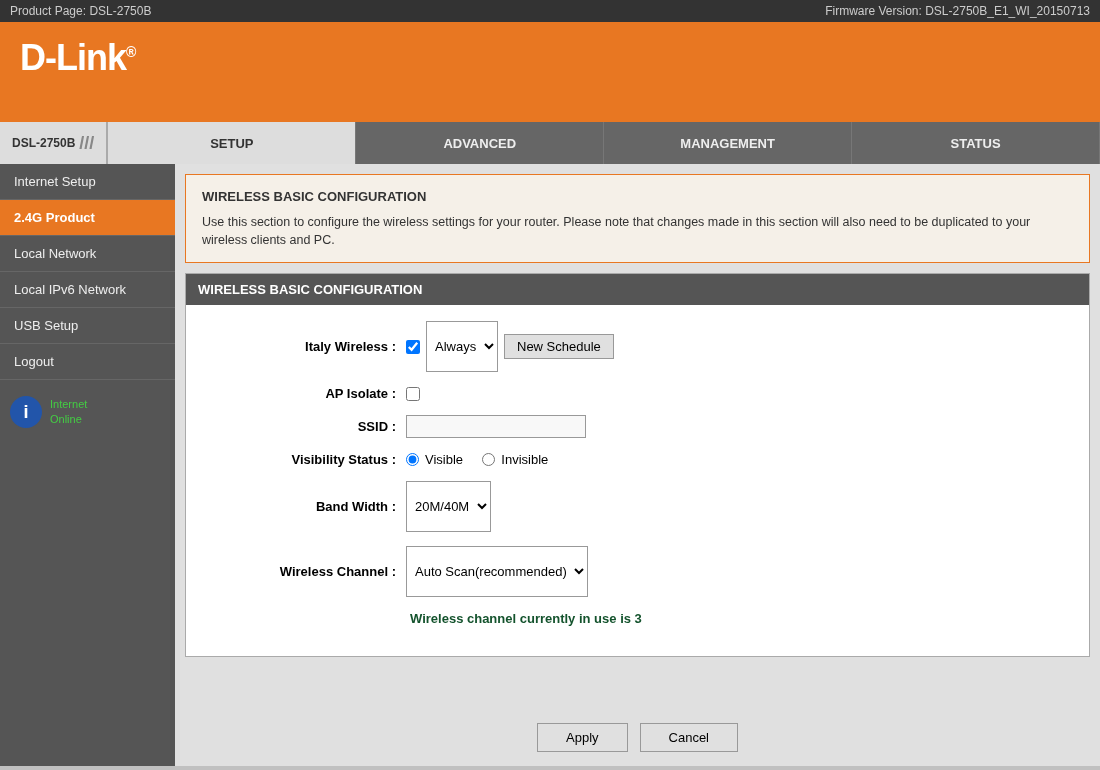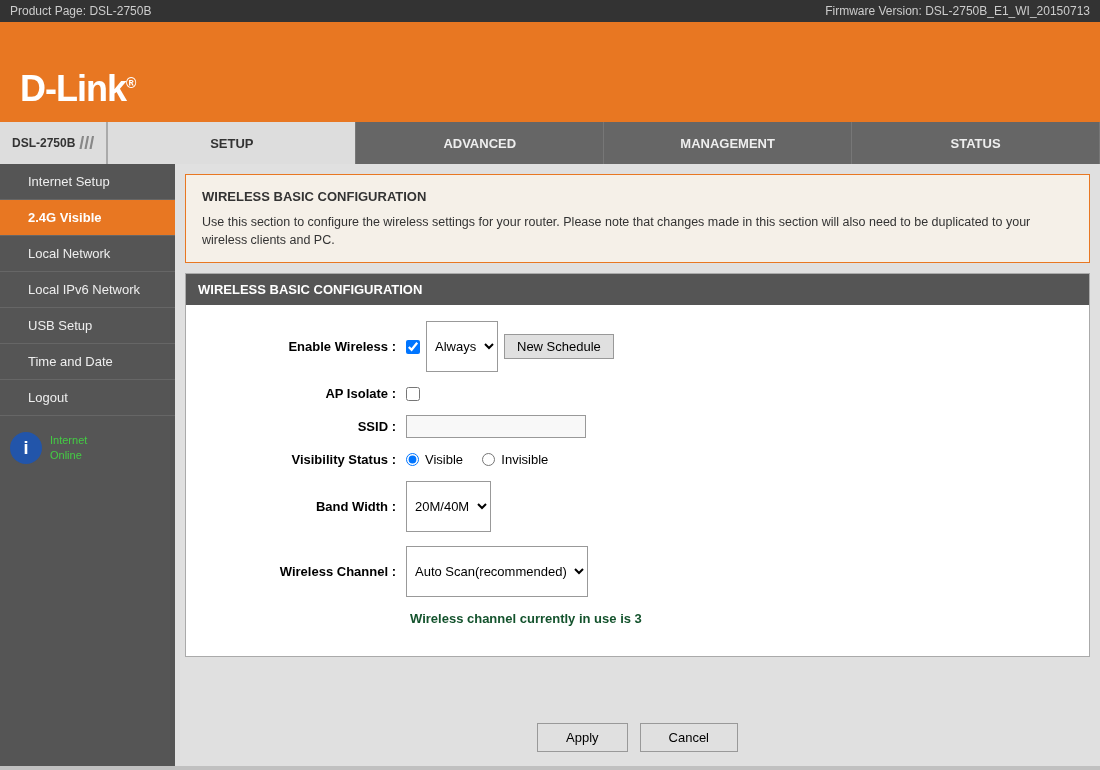--- a/index.html
+++ b/index.html
@@ -11,24 +11,24 @@
       color: #ccc;
       font-size: 12px;
       padding: 4px 10px;
       display: flex;
       justify-content: space-between;
     }
 
     
     .header {
       background: #e87722;
-      padding: 15px 20px 12px 20px;
+      padding: 15px 20px 28px 20px;
       height: 100px;
       display: flex;
-      align-items: flex-end;
+      align-items: flex-start;
     }
     .dlink-logo {
       color: white;
       font-size: 36px;
       font-weight: bold;
       font-family: Arial, sans-serif;
       letter-spacing: -1px;
     }
     .dlink-logo .reg {
       font-size: 14px;
@@ -76,21 +76,21 @@
     }
 
     
     .sidebar {
       width: 175px;
       background: #555;
       color: white;
       flex-shrink: 0;
     }
     .sidebar-item {
-      padding: 10px 28px;
+      padding: 10px 14px;
       cursor: pointer;
       border-bottom: 1px solid #666;
       font-size: 13px;
       color: #eee;
     }
     .sidebar-item.active {
       background: #e87722;
       color: white;
       font-weight: bold;
     }
@@ -264,33 +264,30 @@
     <span>STATUS</span>
   </div>
 </div>
 
 <div class="main-layout">
   <div class="sidebar">
     <div class="sidebar-item">
       <span>Internet Setup</span>
     </div>
     <div class="sidebar-item active">
-      <span>2.4G Visible</span>
+      <span>2.4G Product</span>
     </div>
     <div class="sidebar-item">
       <span>Local Network</span>
     </div>
     <div class="sidebar-item">
       <span>Local IPv6 Network</span>
     </div>
     <div class="sidebar-item">
       <span>USB Setup</span>
-    </div>
-    <div class="sidebar-item">
-      <span>Time and Date</span>
     </div>
     <div class="sidebar-item">
       <span>Logout</span>
     </div>
     <div class="sidebar-status">
       <div class="status-icon">i</div>
       <div class="status-text">Internet<br>Online</div>
     </div>
   </div>
 
@@ -299,21 +296,21 @@
       <div class="info-banner">
         <div class="banner-title">WIRELESS BASIC CONFIGURATION</div>
         <div>Use this section to configure the wireless settings for your router. Please note that changes made in this section will also need to be duplicated to your wireless clients and PC.</div>
       </div>
 
       <div class="config-section">
         <div class="config-header">WIRELESS BASIC CONFIGURATION</div>
         <div class="config-body">
 
           <div class="form-row">
-            <div class="form-label">Enable Wireless :</div>
+            <div class="form-label">Italy Wireless :</div>
             <div class="form-control">
               <input type="checkbox" checked="" style="">
               <select>
                 <option>Always</option>
                 <option>Never</option>
               </select>
               <button class="btn-new-schedule">New Schedule</button>
             </div>
           </div>
 

